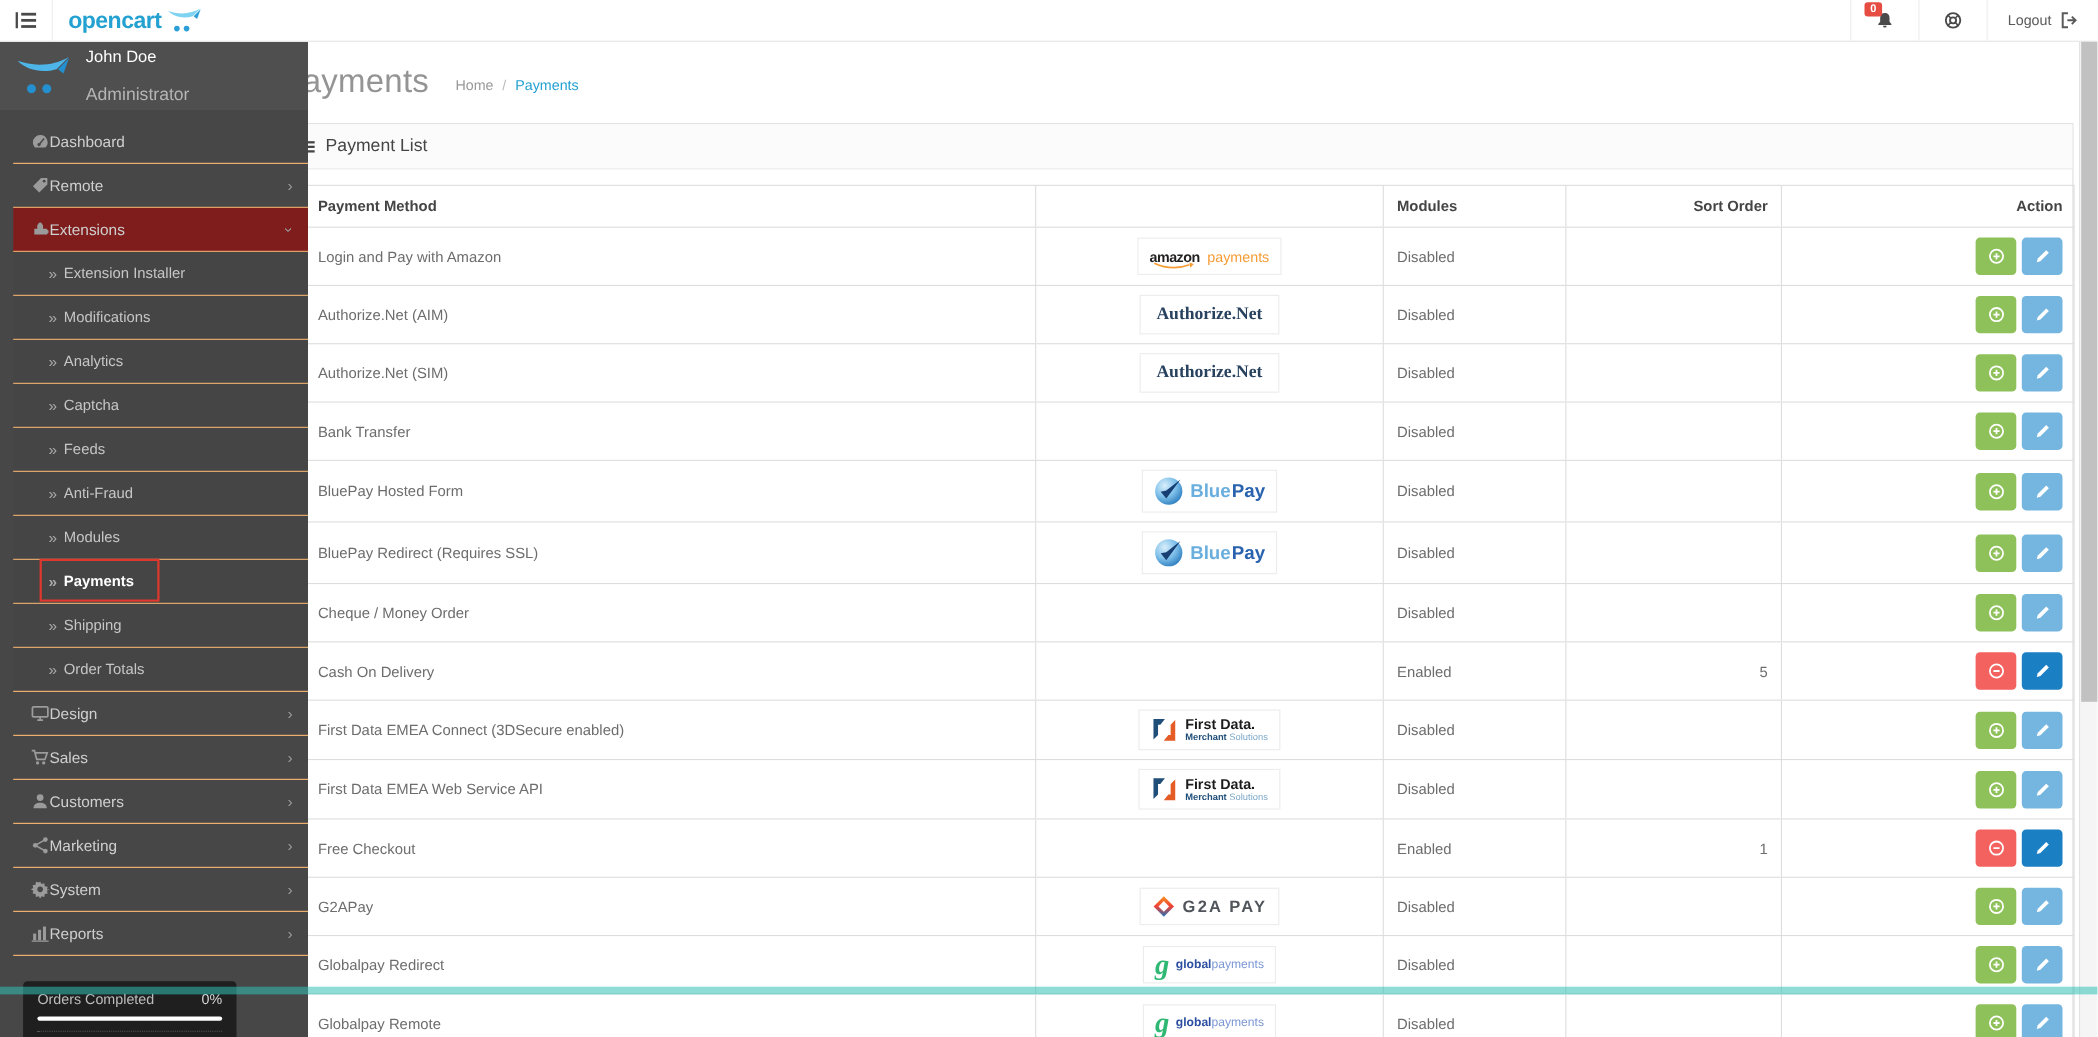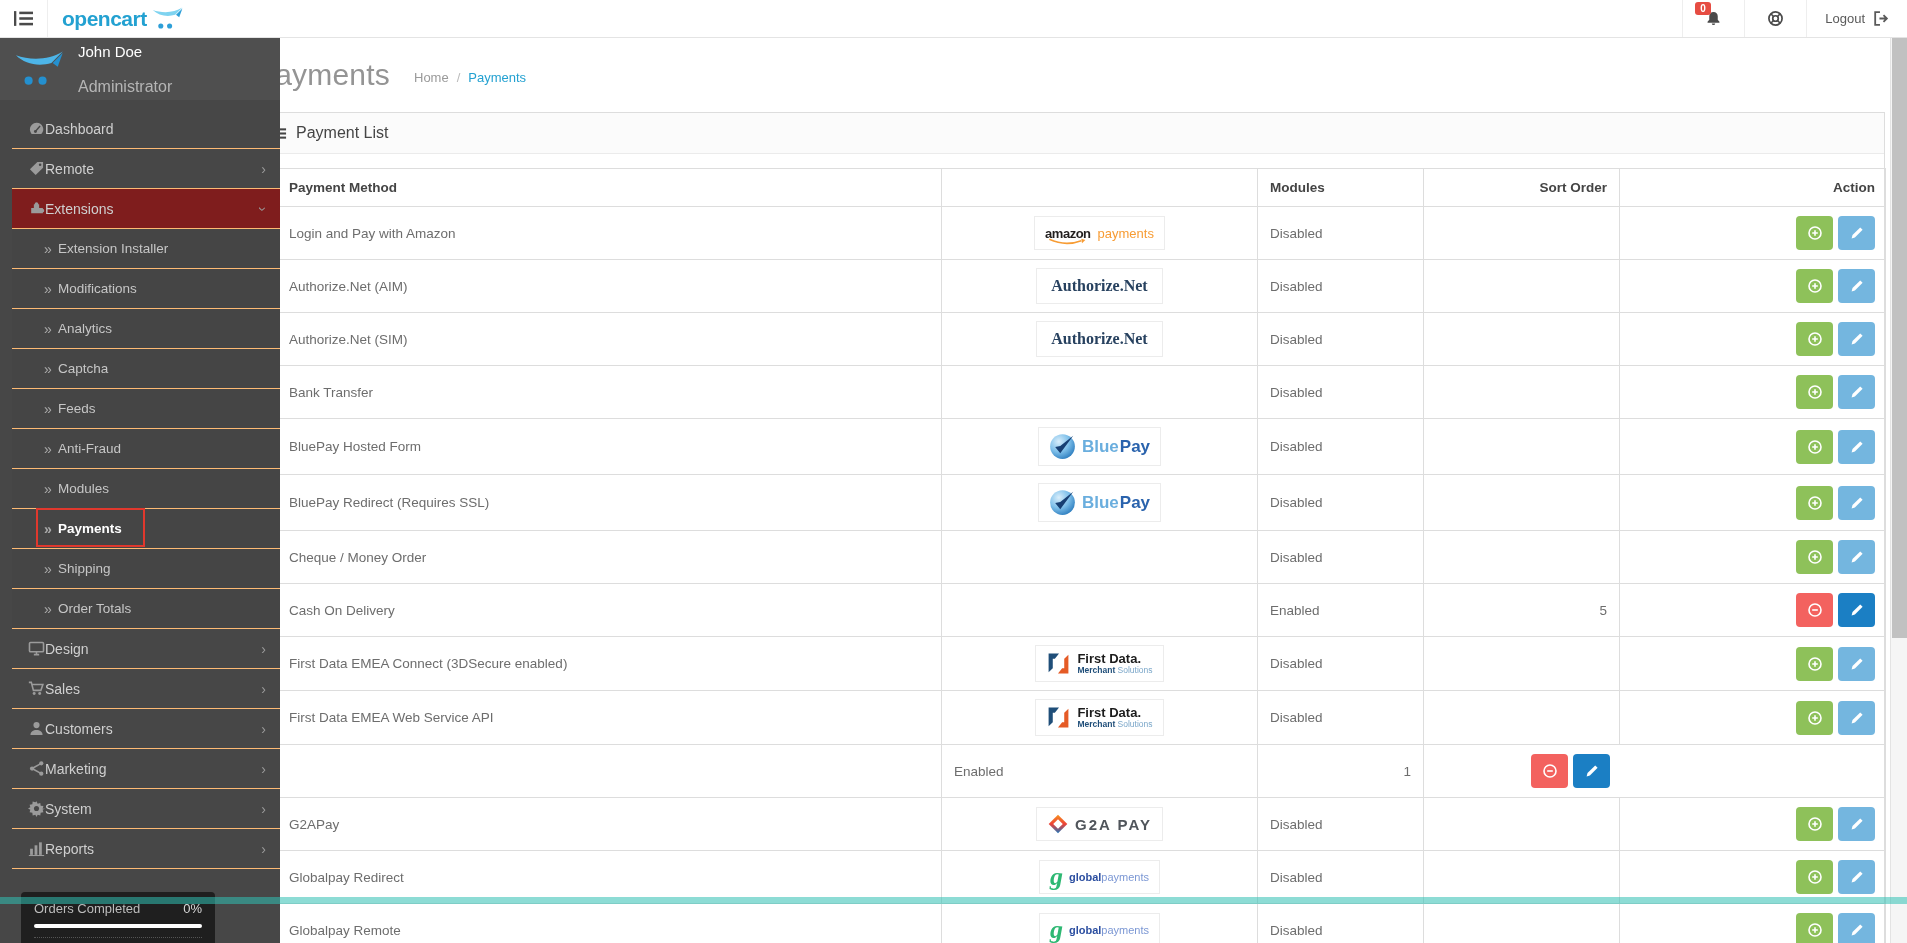--- a/index.html
+++ b/index.html
@@ -599,20 +599,21 @@
                   </svg>
                 </button>
                 <button class="abtn edit-light">
                   <svg viewBox="0 0 16 16">
                     <path d="M2.6 13.4l.9-3.3 7.7-7.7 2.4 2.4-7.7 7.7z" fill="#fff"></path>
                   </svg>
                 </button>
               </div>
             </div>
             <div class="trow">
+              <div class="cell">Free Checkout</div>
               <div class="cell c-logo"></div>
               <div class="cell">Enabled</div>
               <div class="cell c-sort">1</div>
               <div class="cell c-action">
                 <button class="abtn remove">
                   <svg viewBox="0 0 16 16">
                     <circle cx="8" cy="8" r="6" fill="none" stroke="#fff" stroke-width="1.6"></circle>
                     <path d="M5.2 8h5.6" stroke="#fff" stroke-width="1.6"></path>
                   </svg>
                 </button>

